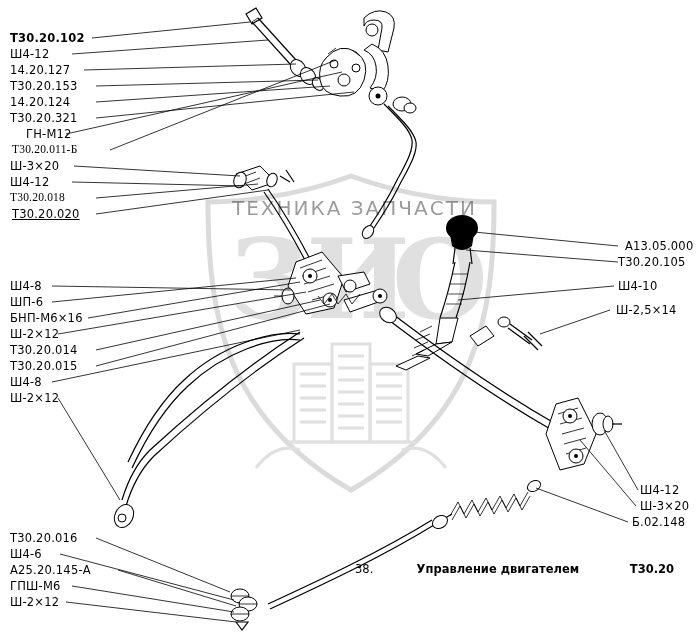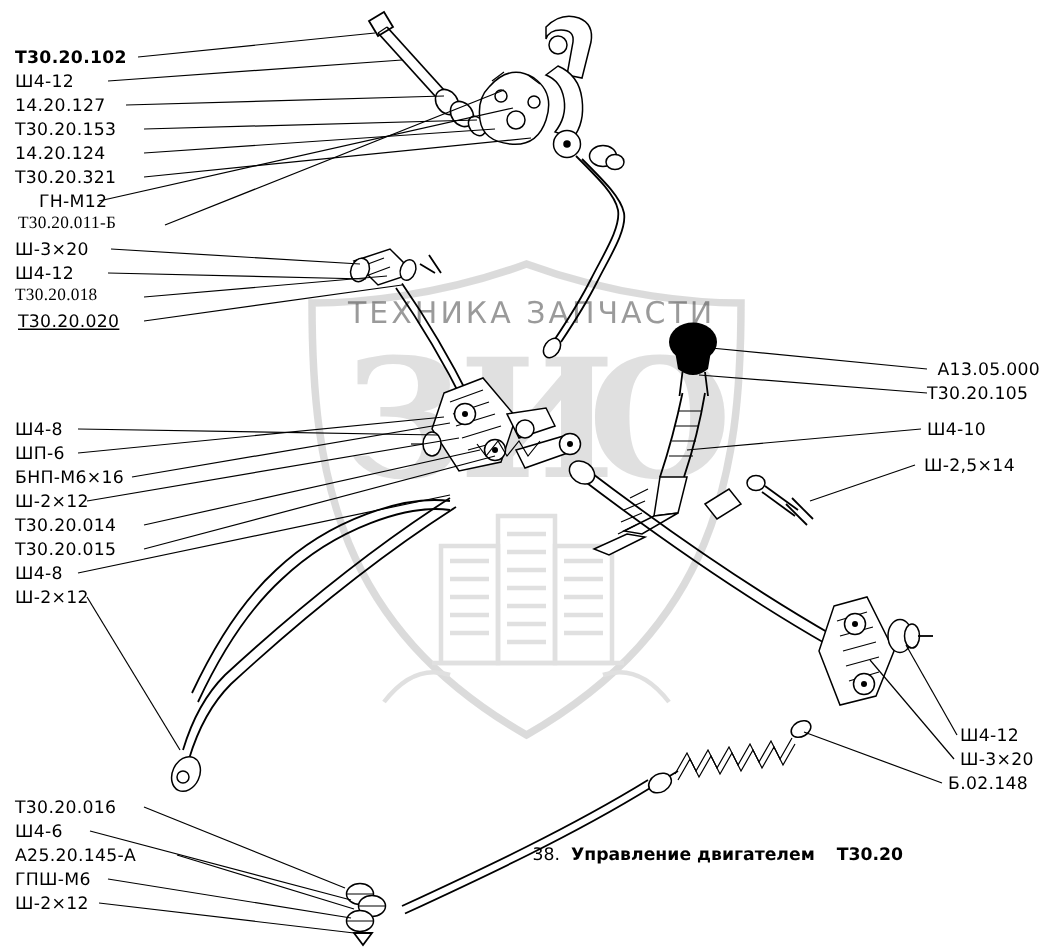--- a/index.html
+++ b/index.html
@@ -11,21 +11,21 @@
   .wm{position:absolute;pointer-events:none;}
   #wm-shield{left:196px;top:168px;width:310px;height:330px;opacity:.30;}
   #wm-text{left:232px;top:196px;width:250px;height:28px;opacity:.45;
            font-size:20px;letter-spacing:2px;color:#222;white-space:nowrap;}
 
   
   .lbl{position:absolute;white-space:nowrap;font-size:11.5px;
        font-family:"DejaVu Sans",sans-serif;color:#000;letter-spacing:.2px;}
 
   #caption{position:absolute;left:355px;top:562px;font-size:11.5px;white-space:nowrap;}
-  #caption b{font-weight:bold;}
+  #caption b{font-weight:bold;margin-left:36px;}
 
   svg{position:absolute;left:0;top:0;width:700px;height:634px;}
   .ln{stroke:#000;fill:none;}
   .thin{stroke-width:.8;}
   .med{stroke-width:1.2;}
   .fillw{fill:#fff;stroke:#000;stroke-width:1;}
   .fillk{fill:#000;}
   .hatch{stroke:#000;stroke-width:.7;fill:none;}
 </style>
 </head>

